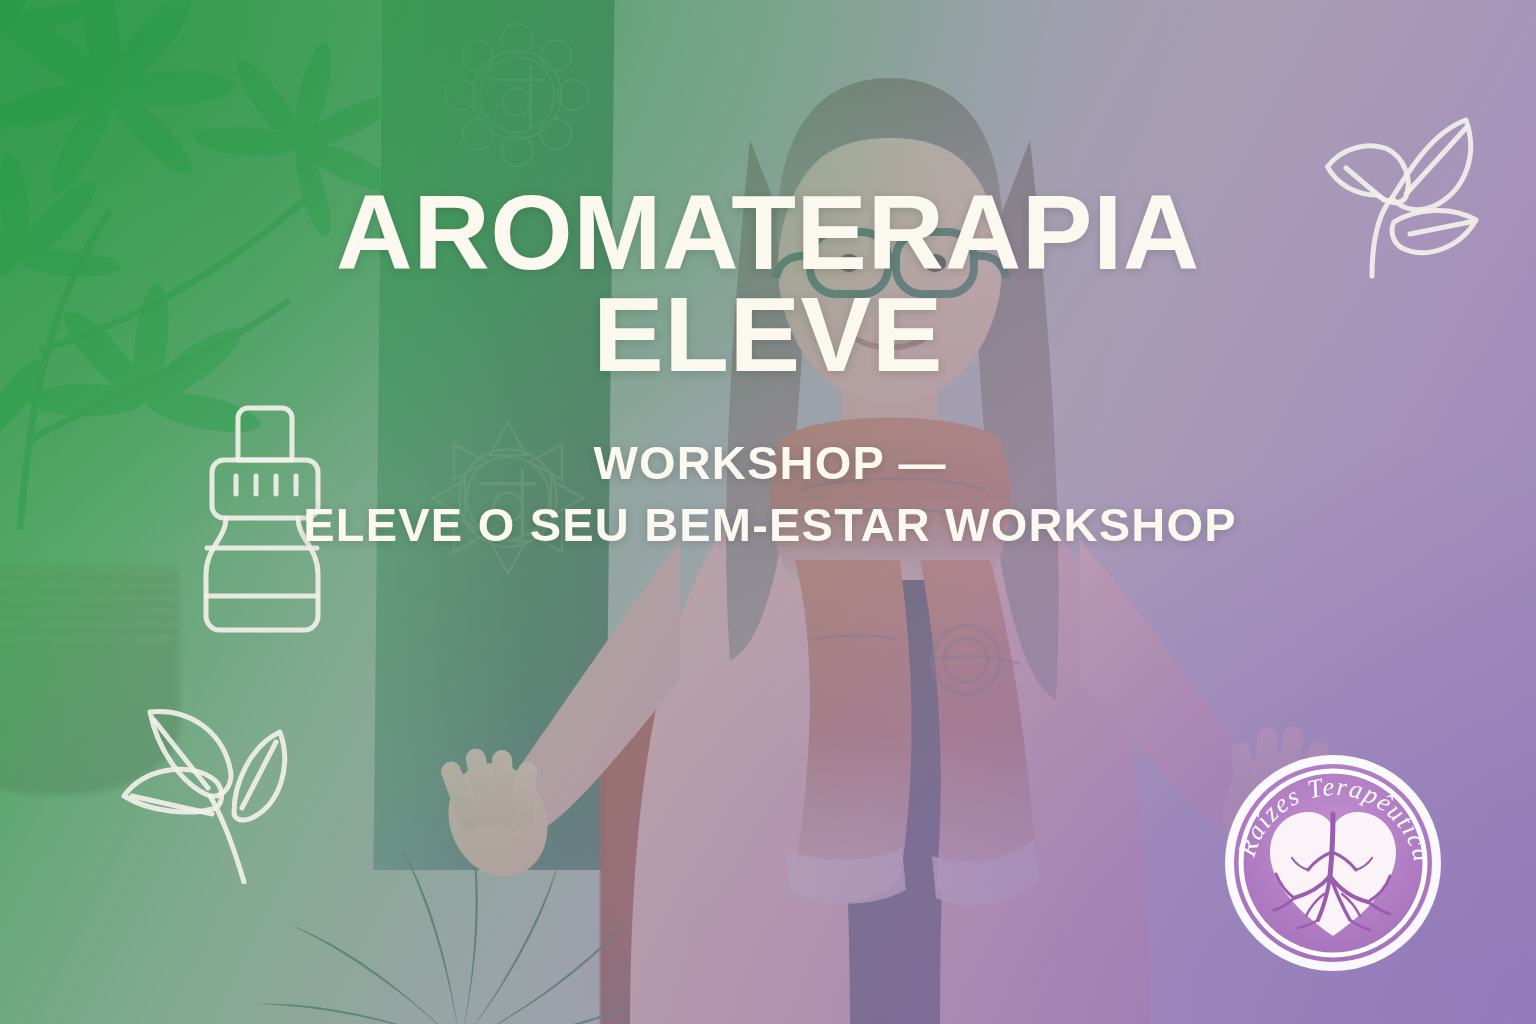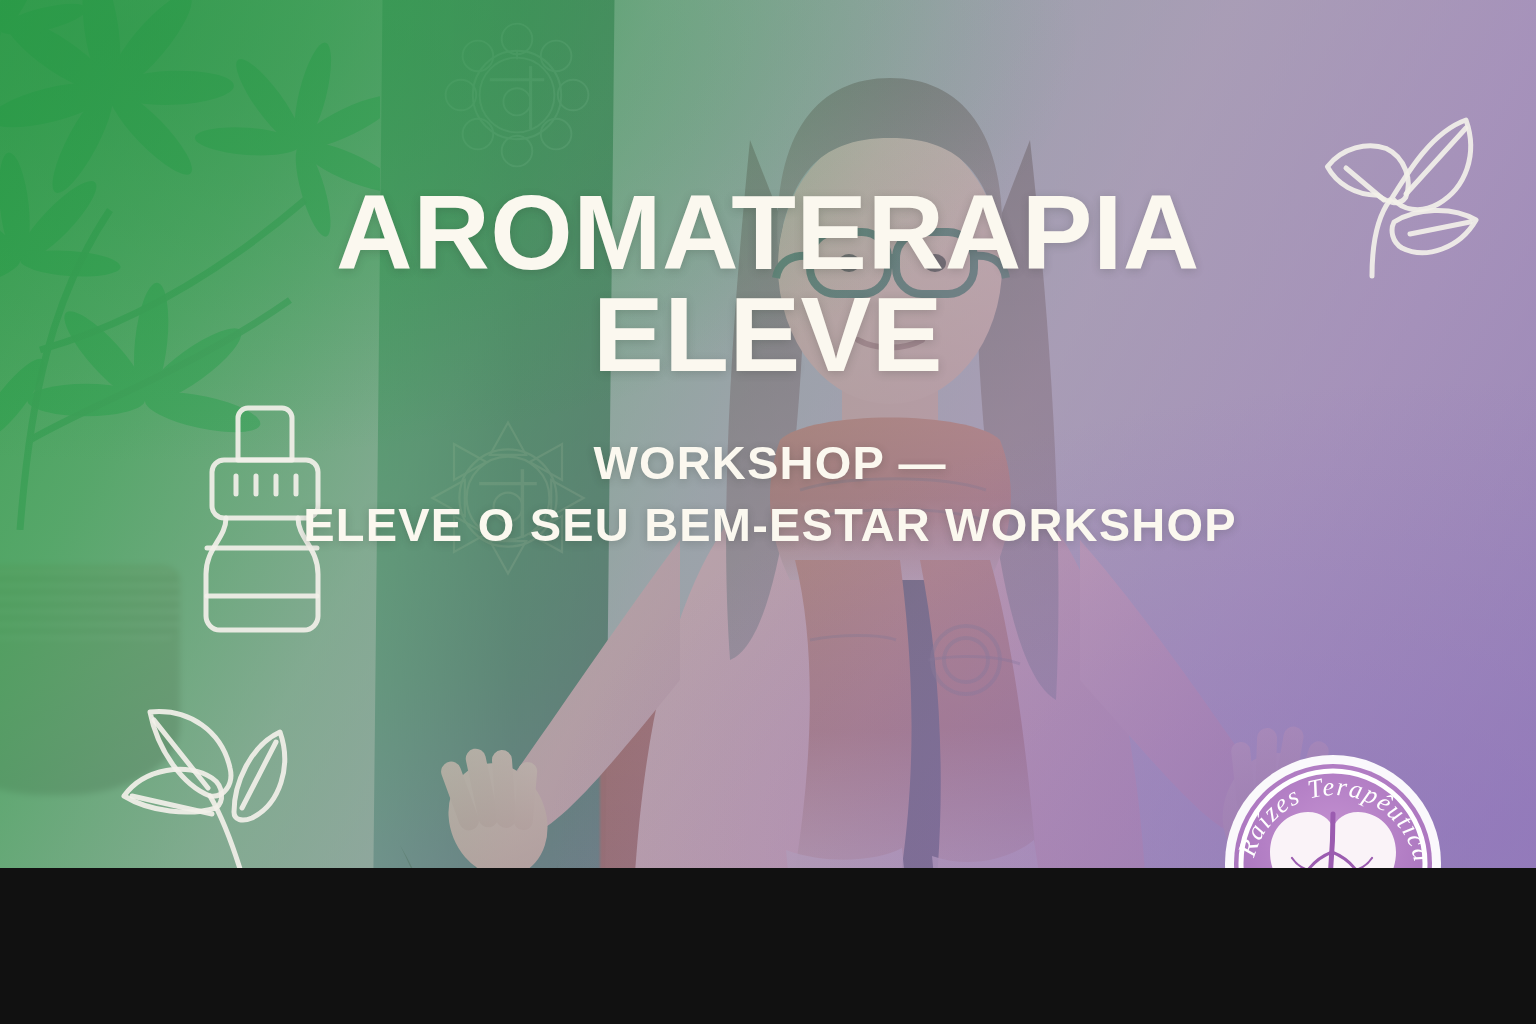--- a/index.html
+++ b/index.html
@@ -3,21 +3,21 @@
 <meta charset="utf-8">
 <style>
   html, body {
     margin: 0;
     padding: 0;
     background: #111;
   }
   #poster {
     position: relative;
     width: 1536px;
-    height: 868px;
+    height: 1024px;
     overflow: hidden;
     font-family: "Liberation Sans", sans-serif;
     background: #6f8f7a;
   }
 
   
   .layer { position: absolute; inset: 0; }
 
   
   .wall {

